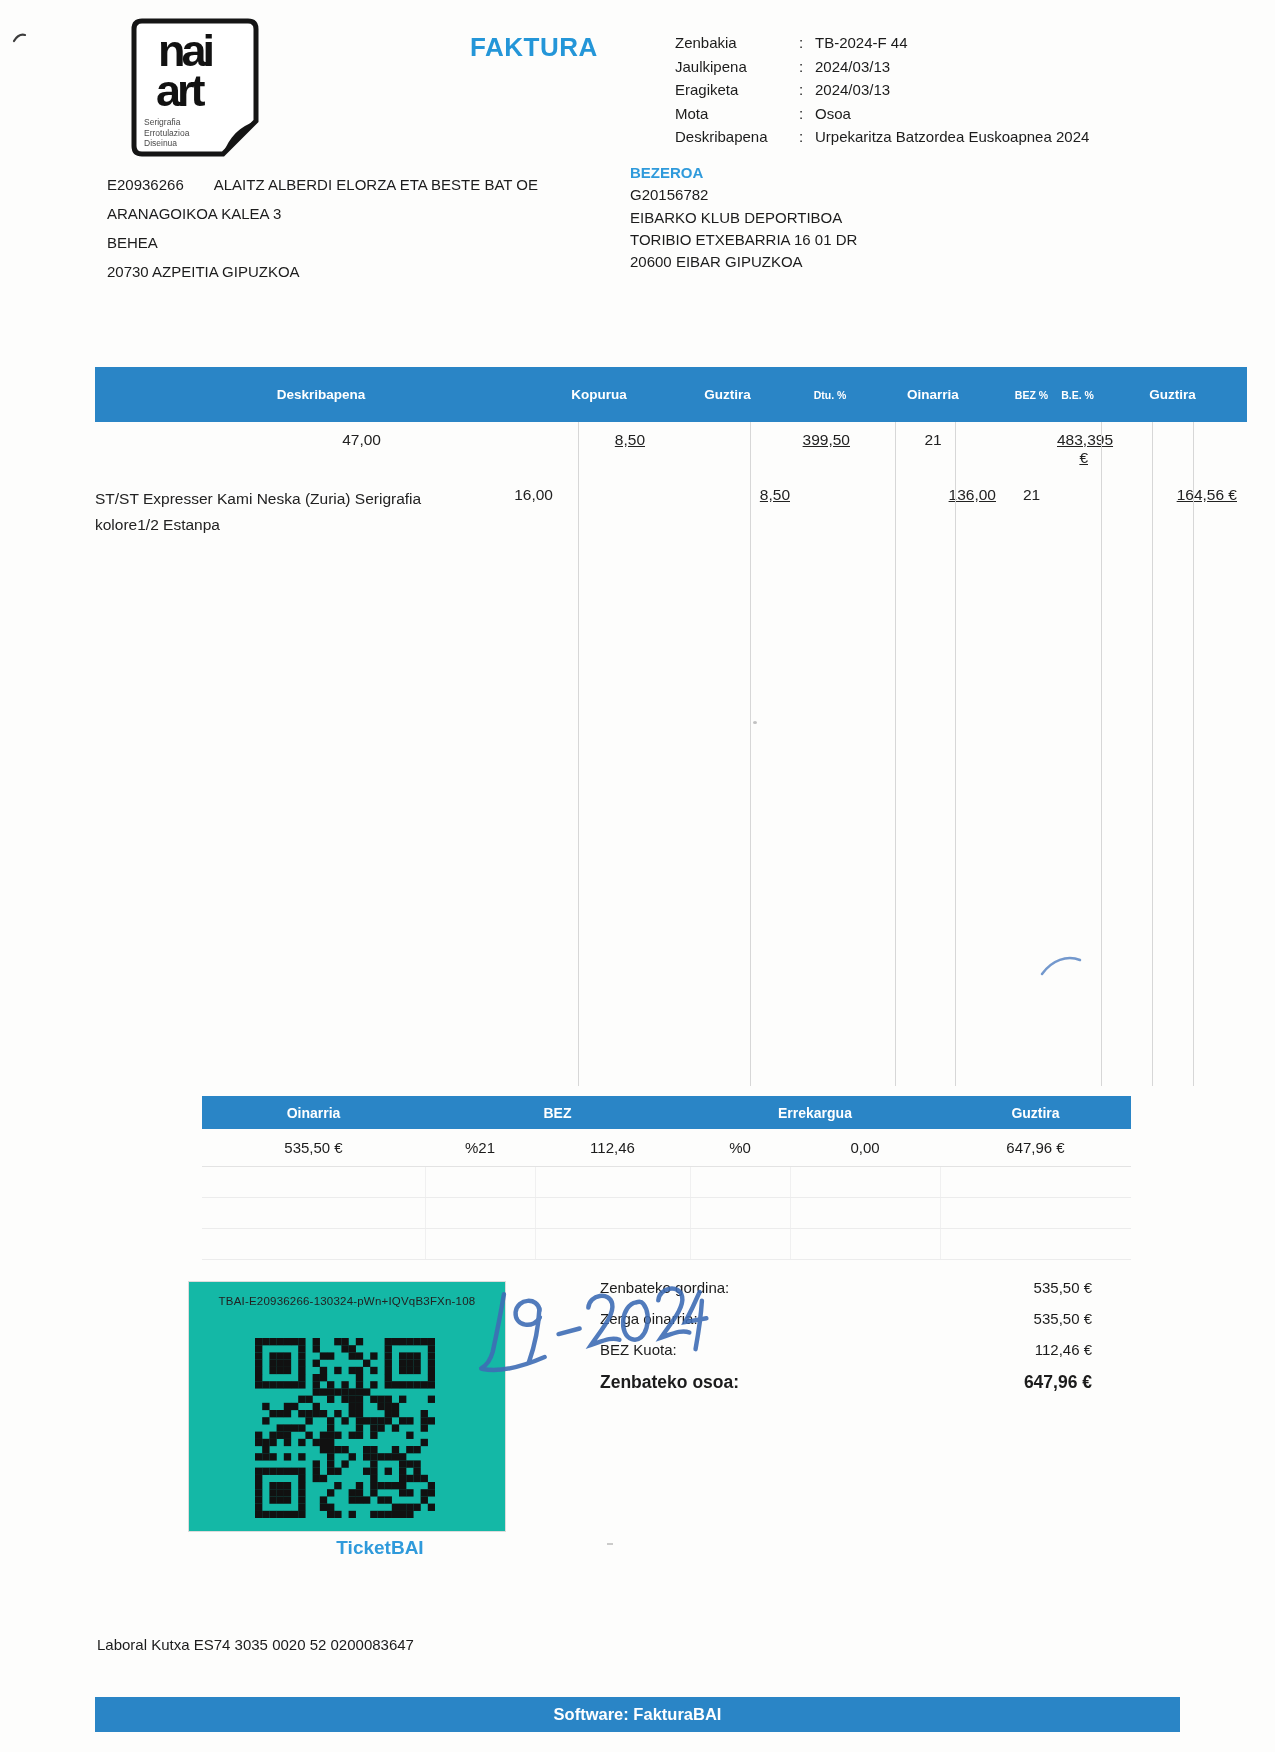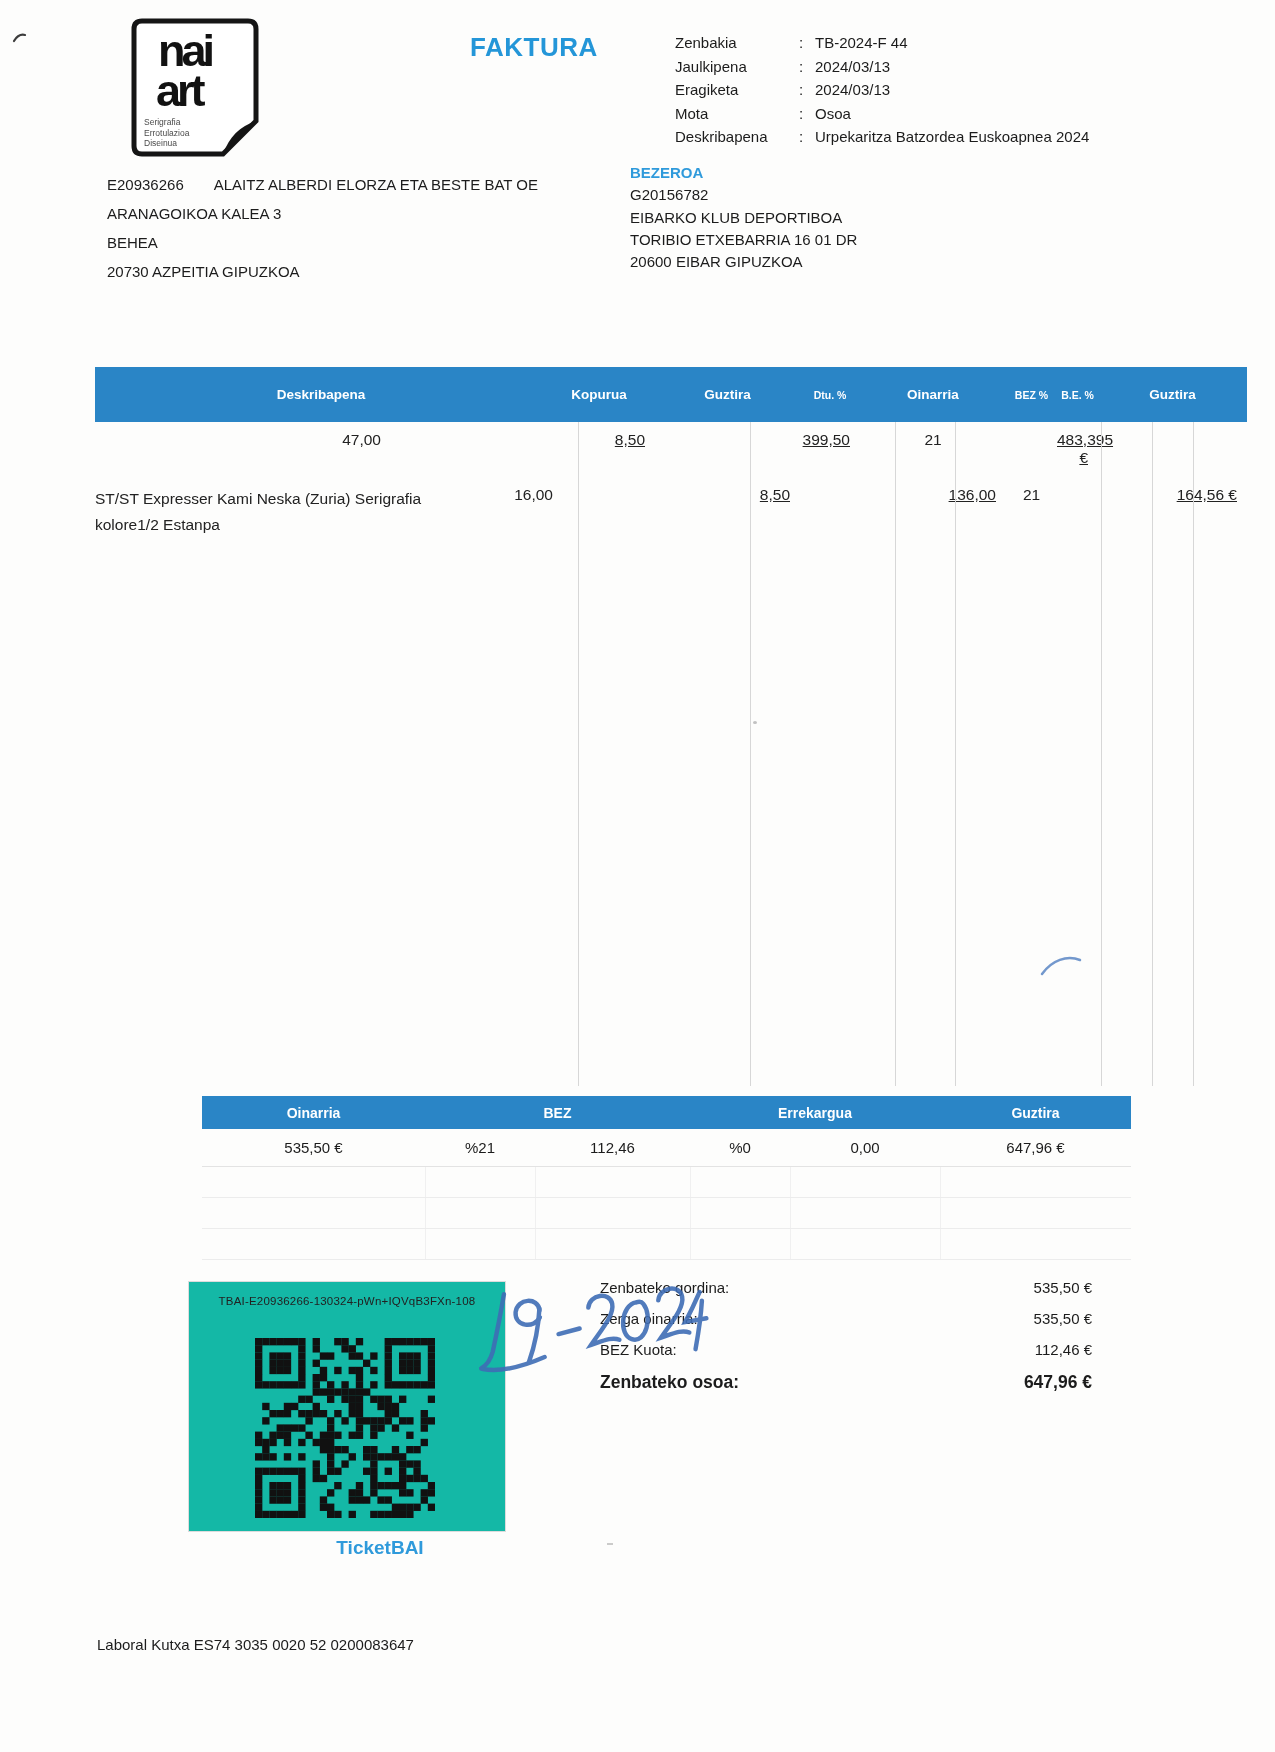--- a/index.html
+++ b/index.html
@@ -567,20 +567,21 @@
         <path d="M182 29 C165 31 160 64 175 70 C191 76 200 45 190 31 C188 28 185 28 182 29"></path>
         <path d="M207 28 C209 13 232 11 234 25 C236 38 220 54 208 70 C222 66 232 62 240 66"></path>
         <path d="M254 21 C248 33 242 44 236 54 L260 51"></path>
         <path d="M256 31 C254 49 250 68 246 85"></path>
       </g>
     </svg>
   </div>
 
   <div class="abs bank-line">Laboral Kutxa ES74 3035 0020 52 0200083647</div>
 
+  <div class="abs footer-bar">Software: FakturaBAI</div>
 
   <svg class="abs pen-mark-tl" width="16" height="14" viewBox="0 0 16 14">
     <path d="M2 9 C5 4 9 2 13 3" stroke="#3c3c3c" stroke-width="2.2" fill="none" stroke-linecap="round"></path>
   </svg>
   <svg class="abs pen-swoosh" width="42" height="26" viewBox="0 0 42 26">
     <path d="M2 22 C12 8 27 3 40 8" stroke="#5b86c4" stroke-width="2.5" fill="none" stroke-linecap="round" opacity="0.85"></path>
   </svg>
   <div class="abs speck1"></div>
   <div class="abs speck2"></div>
 

